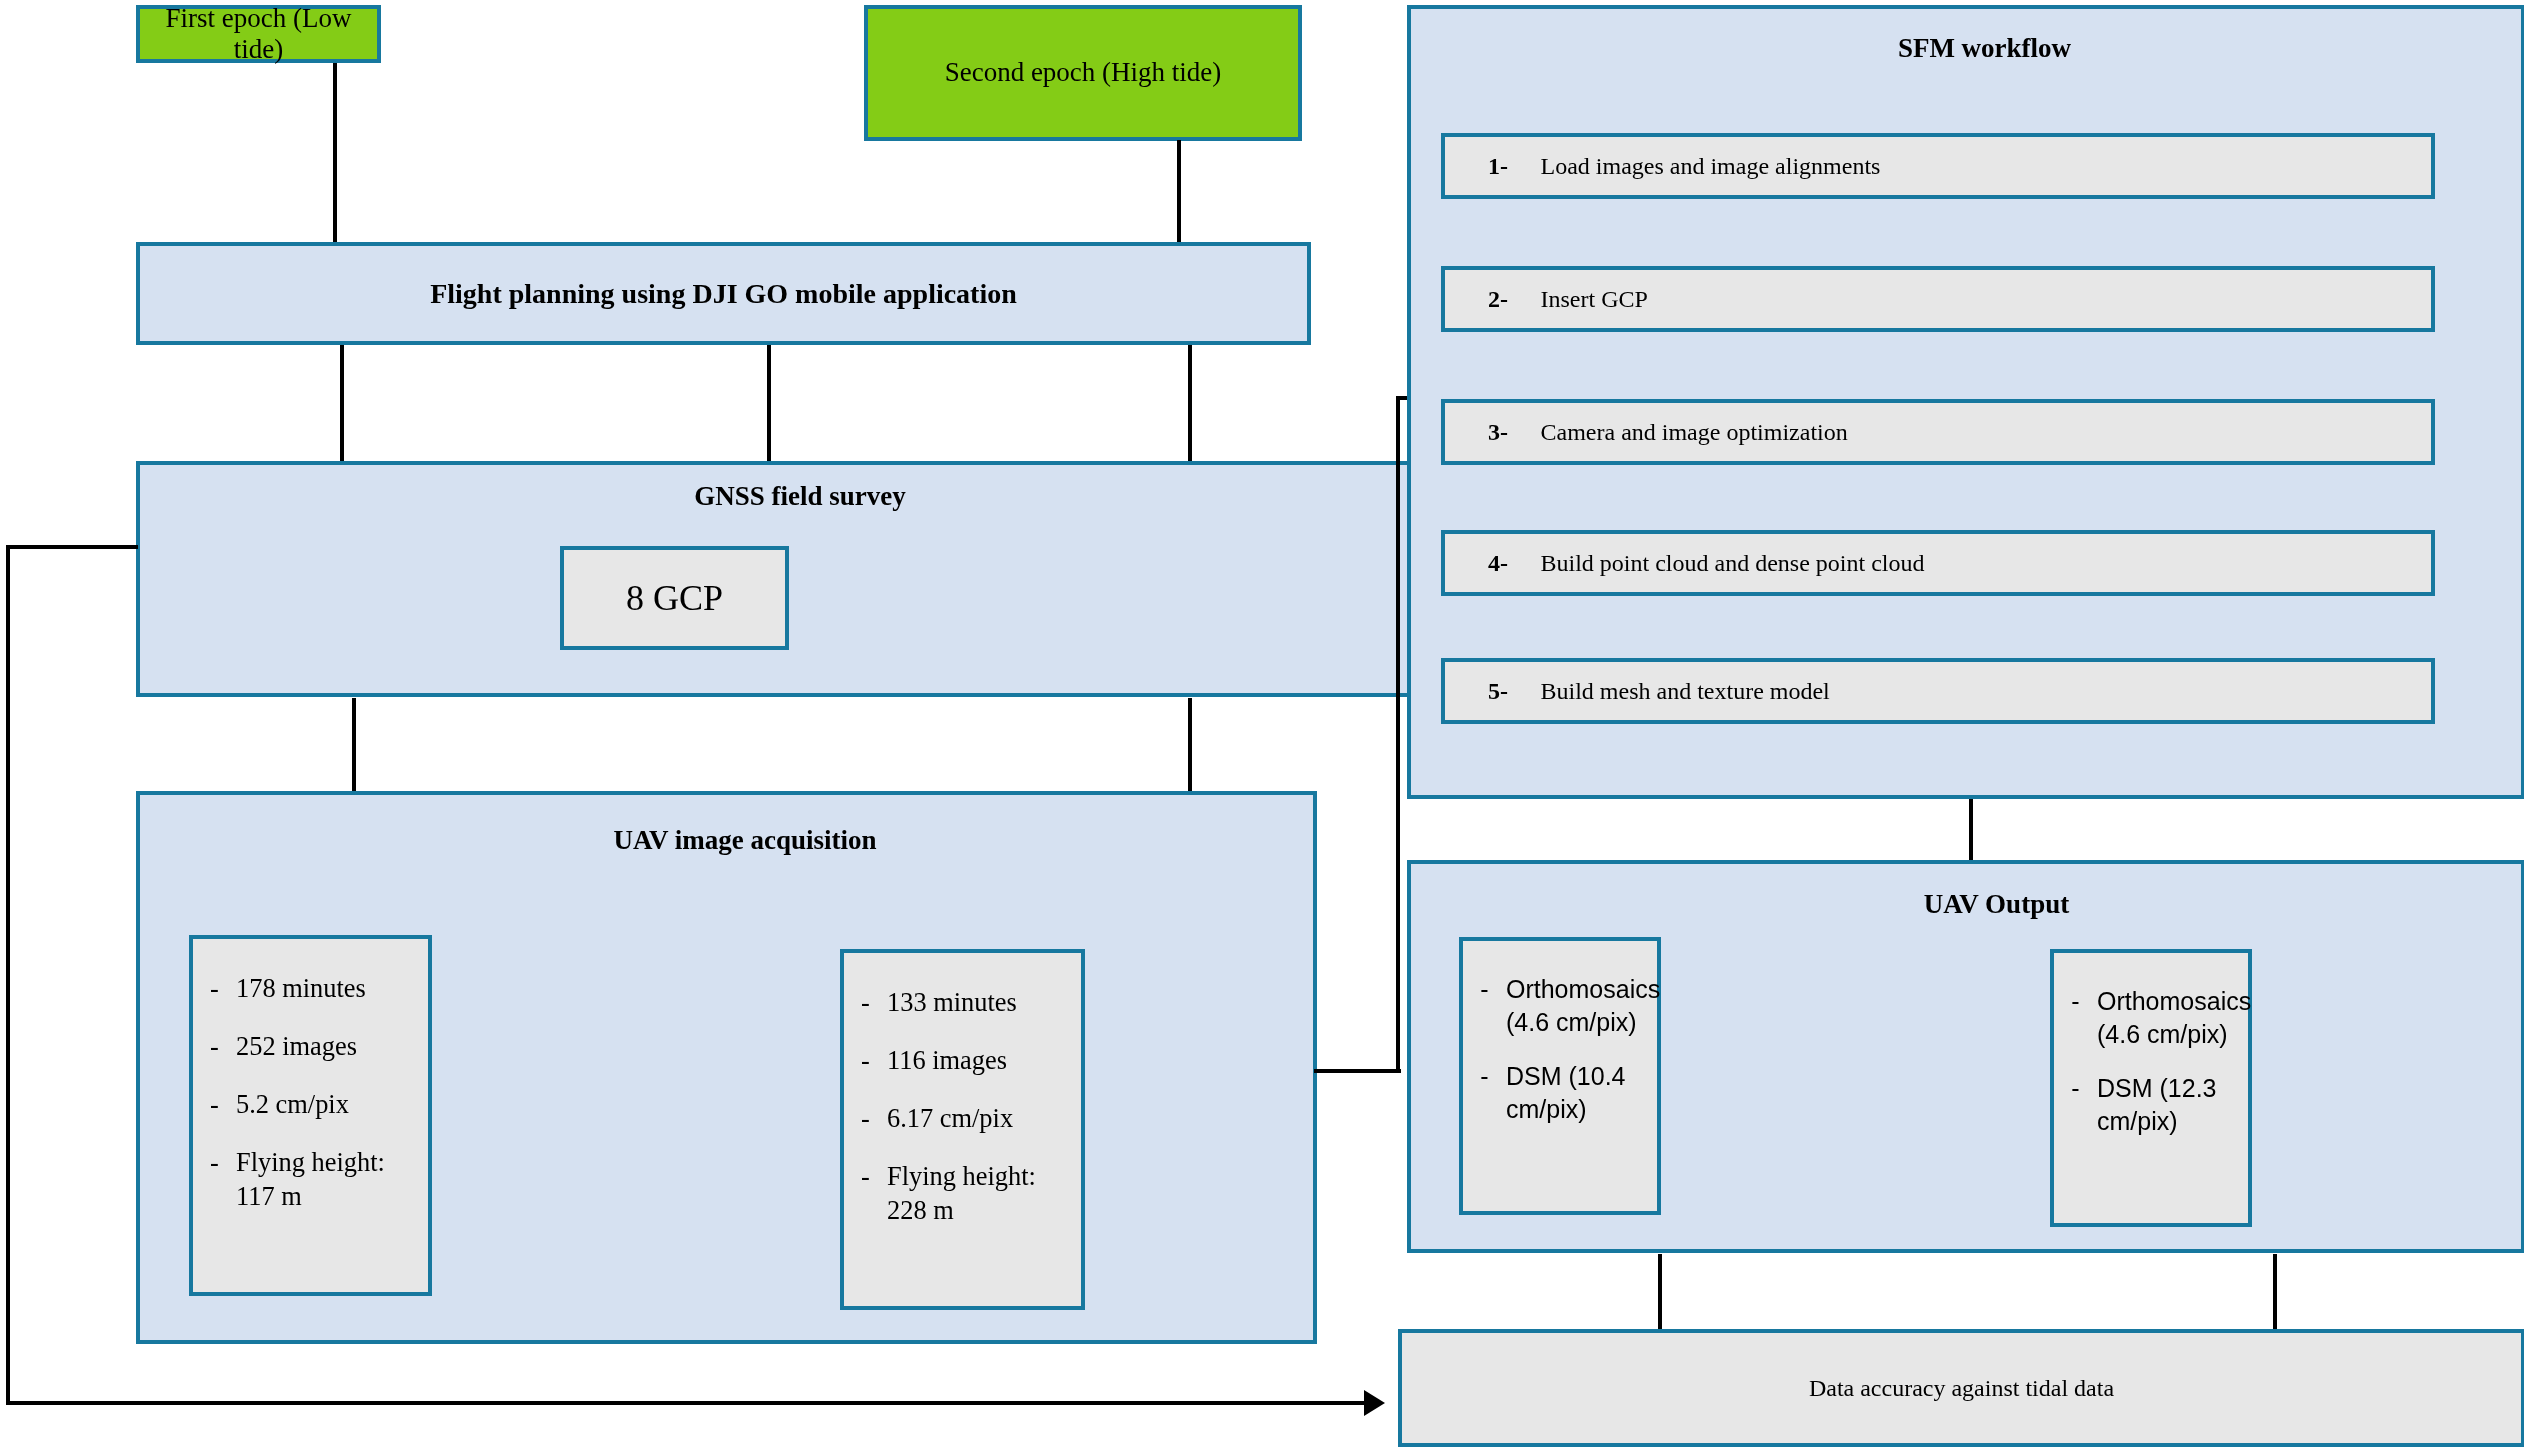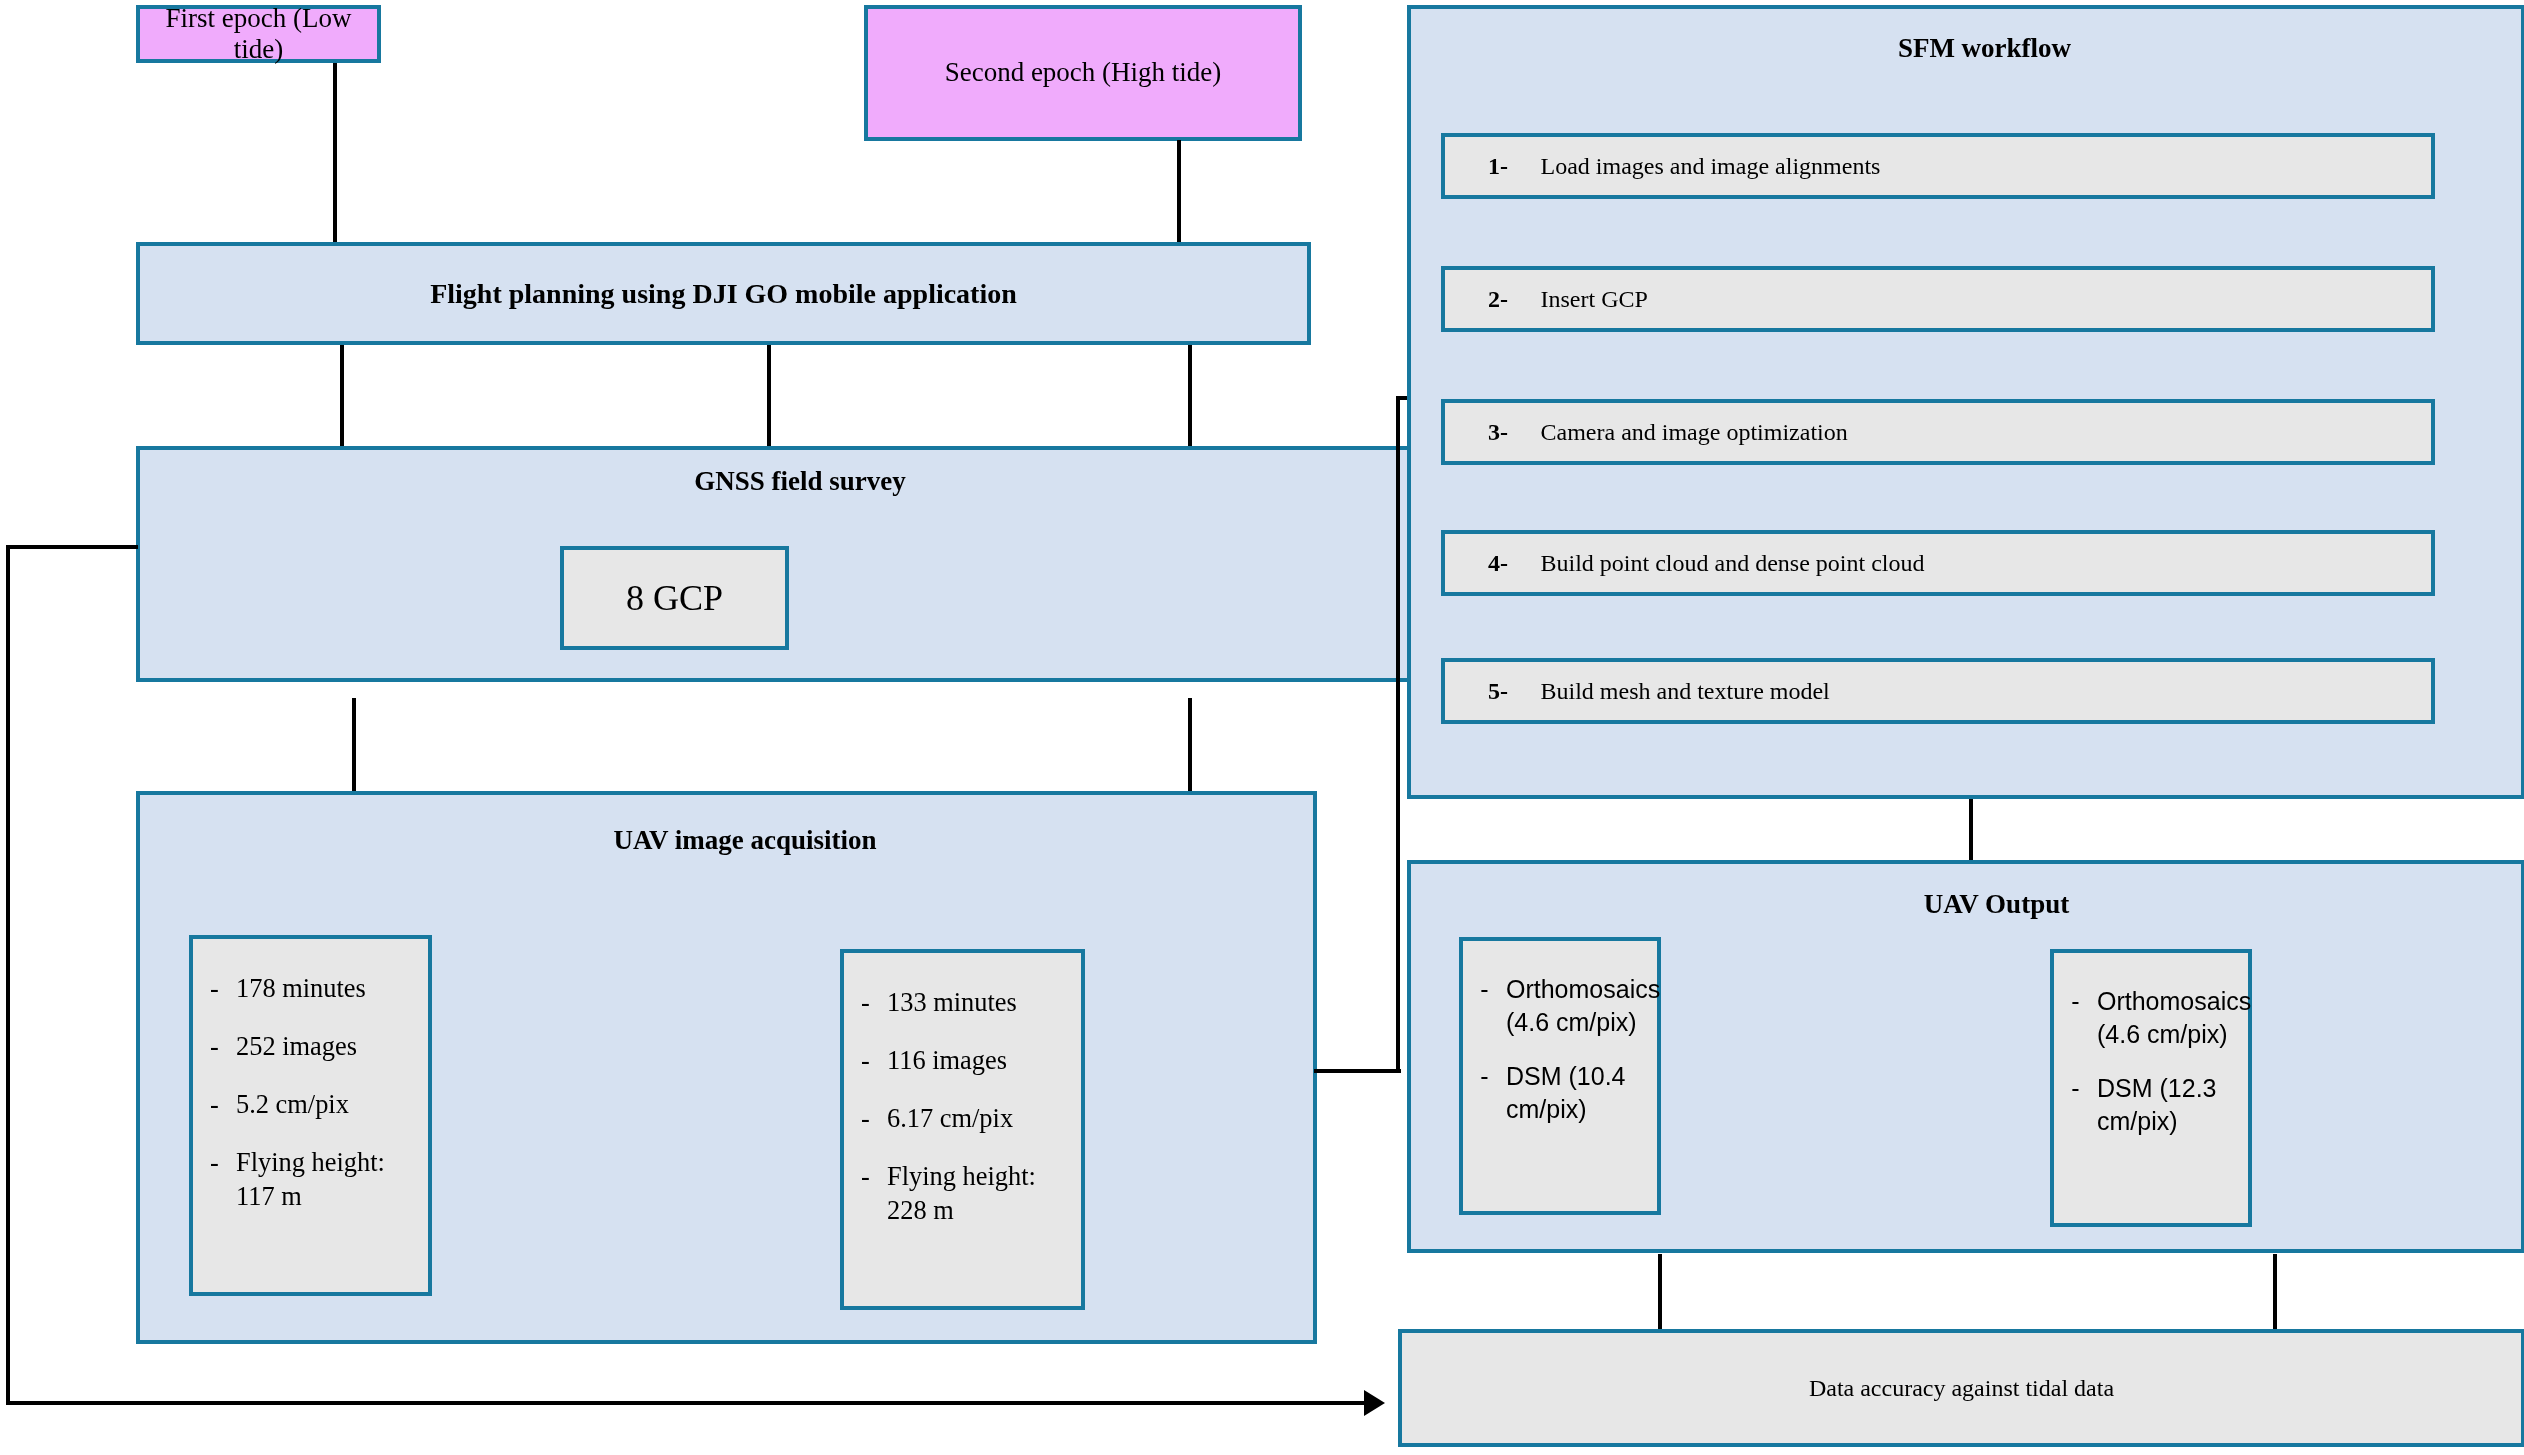--- a/index.html
+++ b/index.html
@@ -3,21 +3,21 @@
 <meta charset="utf-8">
 <style>
   html,body{margin:0;padding:0;background:#ffffff;}
   body{width:2525px;height:1455px;position:relative;overflow:hidden;
        font-family:"Liberation Serif",serif;color:#000;}
 
   
   .box{position:absolute;box-sizing:border-box;}
   .bx-blue{background:#d6e1f1;border:4.9px solid #17789f;
            box-shadow:inset 0 0 0 1.4px #d6e1f1;}
-  .bx-green{background:#f0abfc;border:4.9px solid #17789f;}
+  .bx-green{background:#84cc16;border:4.9px solid #17789f;}
   .bx-gray{background:#e7e7e7;border:4.9px solid #17789f;}
 
   .center{display:flex;align-items:center;justify-content:center;text-align:center;}
 
   .ttl{position:absolute;left:0;right:0;text-align:center;font-weight:bold;
        font-size:27px;line-height:1.1;padding-left:37px;}
 
   .epoch-label{font-size:27px;line-height:1.15;}
 
   .hdr-strong{font-weight:bold;font-size:28px;}
@@ -62,21 +62,21 @@
 <div class="vline" style="left:1177px;top:140px;height:103px;"></div>
 
 <div class="box bx-blue center" style="left:136px;top:242px;width:1175px;height:103px;">
   <span class="hdr-strong">Flight planning using DJI GO mobile application</span>
 </div>
 
 <div class="vline" style="left:340px;top:345px;height:118px;"></div>
 <div class="vline" style="left:767px;top:345px;height:118px;"></div>
 <div class="vline" style="left:1188px;top:345px;height:118px;"></div>
 
-<div class="box bx-blue" style="left:136px;top:446px;width:1291px;height:236px;">
+<div class="box bx-blue" style="left:136px;top:461px;width:1291px;height:236px;">
   <div class="ttl" style="top:16.7px;">GNSS field survey</div>
 </div>
 <div class="box bx-gray center" style="left:560px;top:546px;width:229px;height:104px;">
   <span style="font-size:36px;">8 GCP</span>
 </div>
 
 <div class="vline" style="left:352px;top:698px;height:106px;"></div>
 <div class="vline" style="left:1188px;top:698px;height:106px;"></div>
 
 <div class="box bx-blue" style="left:136px;top:791px;width:1181px;height:553px;">

